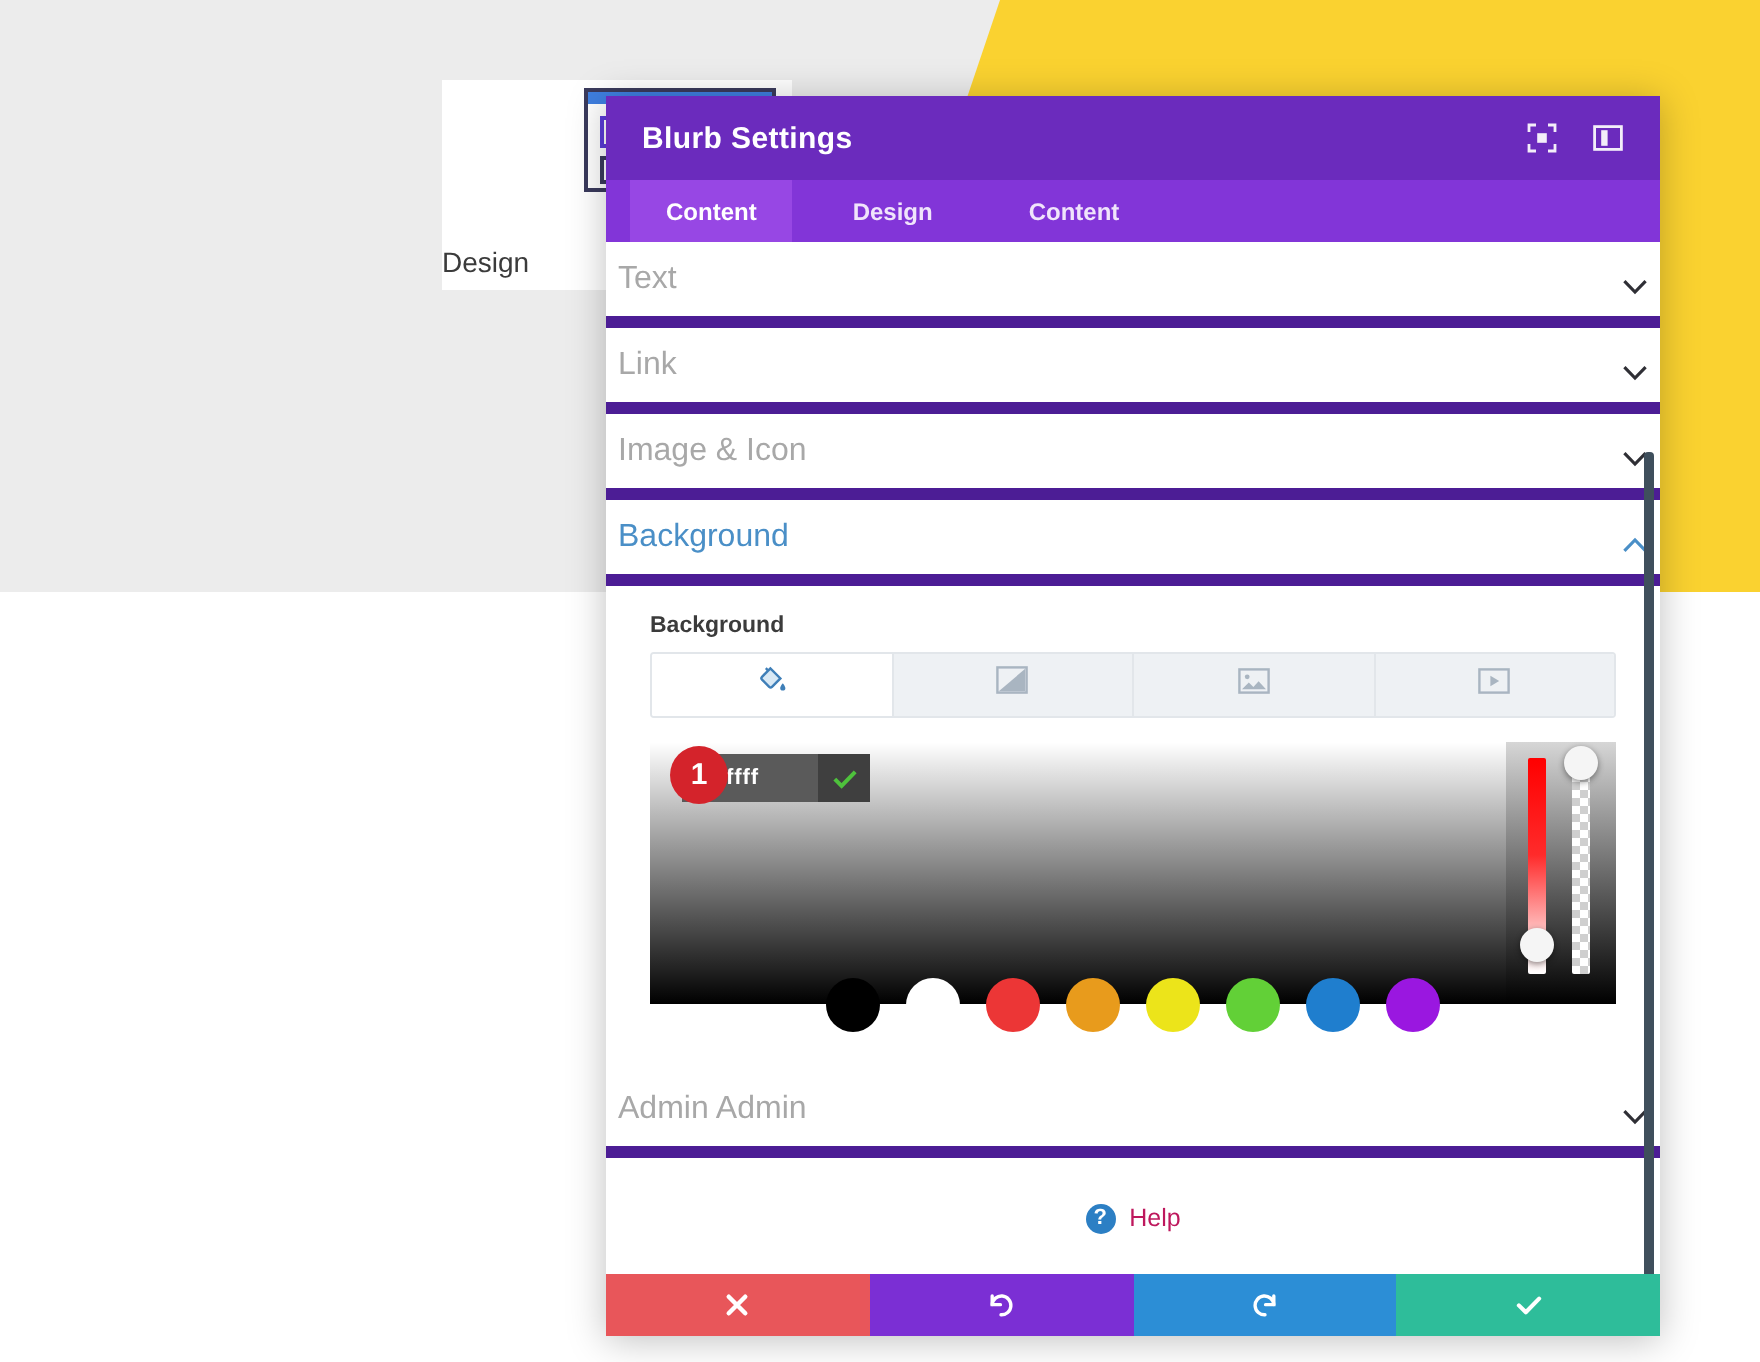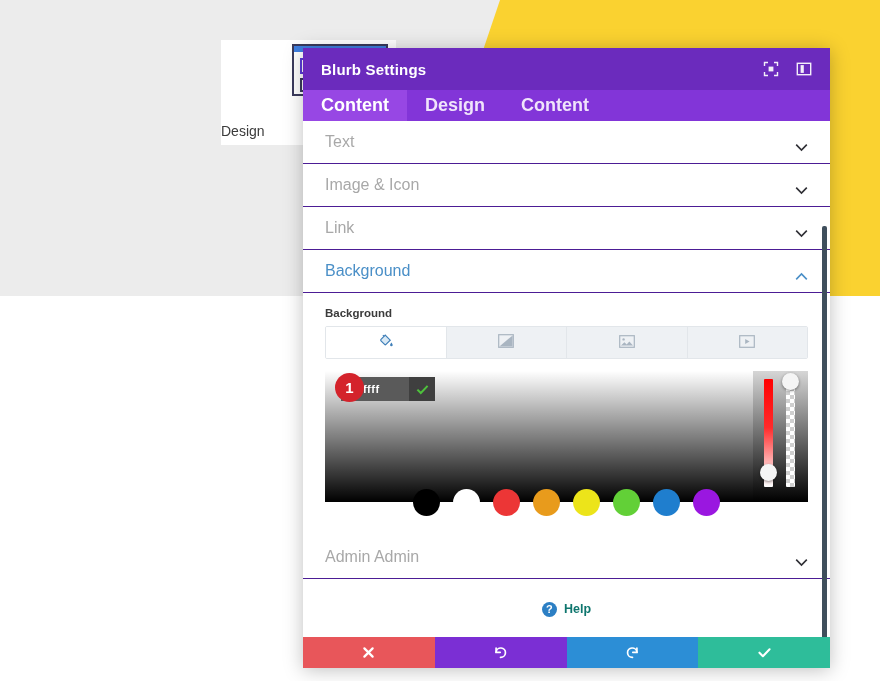--- a/index.html
+++ b/index.html
@@ -83,35 +83,35 @@
   .hicon { width: 16px; height: 16px; opacity: .92; cursor: pointer; }
 
   .tabbar {
     height: 31px; background: #8235d8;
     display: flex; align-items: stretch;
     flex: none;
   }
   .tab {
     display: flex; align-items: center; justify-content: center;
     padding: 0 18px;
-    color: #f0e4fb; font-size: 18px; font-weight: bold;
-    cursor: pointer; white-space: nowrap;
+    color: #f0e4fb; font-size: 12px; font-weight: bold;
+    cursor: pointer; white-space: nowrap; margin-left: 12px;
   }
   .tab.active { background: #9747e4; color: #ffffff; }
 
   .modal-body {
     flex: 1; position: relative; overflow: hidden;
     background: #ffffff;
   }
 
   .section-row {
     height: 43px;
-    border-bottom: 1px solid #4c1d95;
+    border-bottom: 6px solid #4c1d95;
     display: flex; align-items: center;
-    padding: 0 22px;
+    padding: 0 6px;
     cursor: pointer;
   }
   .section-title {
     flex: 1; font-size: 16px; color: #a8a8a8; font-weight: 300;
   }
   .section-row.open .section-title { color: #4a8fc7; }
   .chev { width: 13px; height: 9px; }
 
   .bg-panel { padding: 14px 22px 0 22px; }
   .field-label {
@@ -223,21 +223,21 @@
     display: flex; align-items: center; justify-content: center;
     gap: 7px;
   }
   .help-icon {
     width: 15px; height: 15px; border-radius: 50%;
     background: #2c7fc4; color: #fff;
     font-size: 11px; font-weight: bold;
     display: flex; align-items: center; justify-content: center;
     line-height: 1;
   }
-  .help-text { font-size: 12.5px; color: #0f766e; font-weight: bold; }
+  .help-text { font-size: 12.5px; color: #be185d; font-weight: normal; }
 
   .footer {
     height: 31px; display: flex; flex: none;
   }
   .fbtn {
     flex: 1;
     display: flex; align-items: center; justify-content: center;
     cursor: pointer;
   }
   .fbtn svg { width: 15px; height: 15px; }
@@ -297,30 +297,30 @@
       <div class="section-row">
         <span class="section-title">Text</span>
         <span class="chev">
           <svg viewBox="0 0 13 9" fill="none" stroke="#2f2f35" stroke-width="1.6">
               <path d="M1.2 1.6L6.5 7 11.8 1.6"></path>
             </svg>
         </span>
       </div>
 
       <div class="section-row">
-        <span class="section-title">Image &amp; Icon</span>
+        <span class="section-title">Link</span>
         <span class="chev">
           <svg viewBox="0 0 13 9" fill="none" stroke="#2f2f35" stroke-width="1.6">
               <path d="M1.2 1.6L6.5 7 11.8 1.6"></path>
             </svg>
         </span>
       </div>
 
       <div class="section-row">
-        <span class="section-title">Link</span>
+        <span class="section-title">Image &amp; Icon</span>
         <span class="chev">
           <svg viewBox="0 0 13 9" fill="none" stroke="#2f2f35" stroke-width="1.6">
               <path d="M1.2 1.6L6.5 7 11.8 1.6"></path>
             </svg>
         </span>
       </div>
 
       <div class="section-row open">
         <span class="section-title">Background</span>
         <span class="chev">

